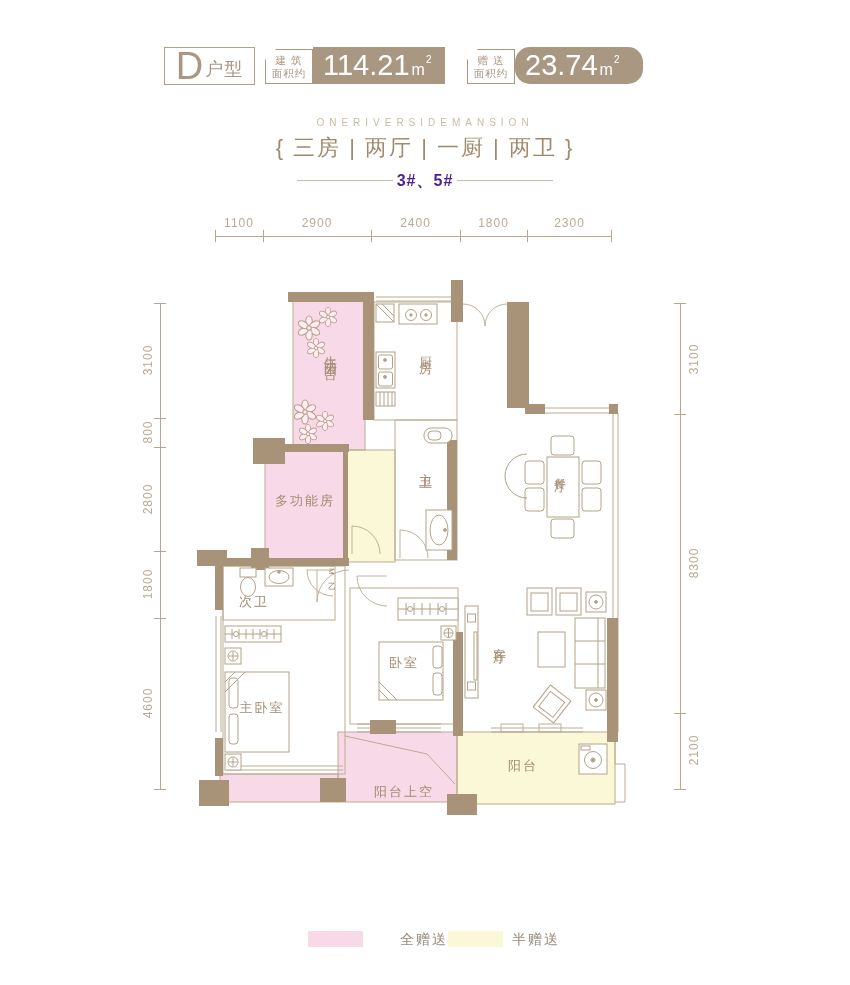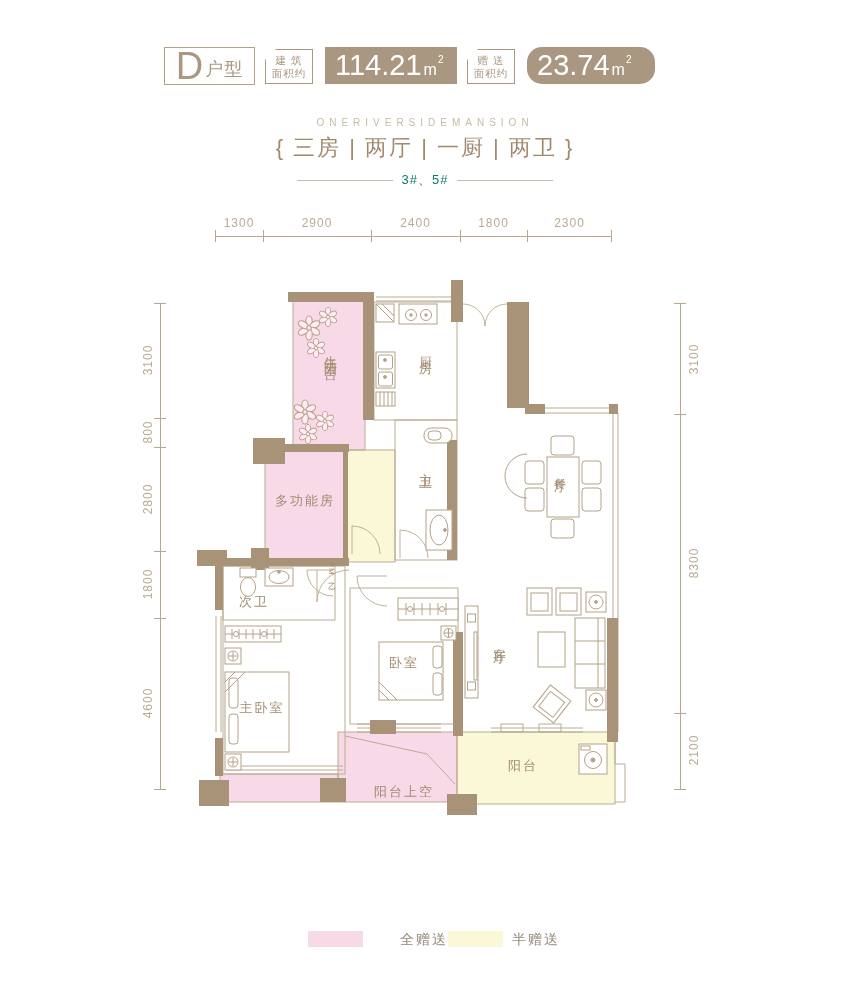--- a/index.html
+++ b/index.html
@@ -5,38 +5,38 @@
   html,body{margin:0;padding:0;background:#ffffff;}
   .page{position:relative;width:850px;height:985px;background:#ffffff;overflow:hidden;
         font-family:"Liberation Sans","DejaVu Sans",sans-serif;}
 
   
   .unit-box{position:absolute;left:164px;top:47px;width:89px;height:36px;
     border:1px solid #b2a28b;display:flex;align-items:center;justify-content:center;gap:2px;}
   .unit-letter{font-size:38px;line-height:34px;color:#a99782;font-weight:400;}
   .unit-suffix{font-size:18px;color:#a99782;letter-spacing:1px;padding-top:6px;}
 
-  .badge{position:absolute;top:47px;height:37px;display:flex;gap:12px;}
+  .badge{position:absolute;top:47px;height:37px;display:flex;}
   .badge-label{width:46px;height:33px;margin-top:2px;border:1px solid #a99782;background:#ffffff;
     clip-path:polygon(11px 0,100% 0,100% 100%,0 100%,0 11px);
     display:flex;flex-direction:column;align-items:center;justify-content:center;
     font-size:10.5px;line-height:12.5px;color:#a99782;letter-spacing:1px;}
   .badge-value{height:37px;background:#a99782;color:#ffffff;display:flex;align-items:center;
     justify-content:flex-start;padding:0 10px;}
   .badge-value .num{font-size:29px;letter-spacing:0;}
   .badge-value .unit{font-size:16px;margin-left:2px;padding-top:8px;}
   .badge-value sup{font-size:10px;margin-left:1px;transform:translateY(-6px);}
 
   
   .eng{position:absolute;left:0;right:0;top:117px;text-align:center;
     font-size:10px;letter-spacing:5px;color:#c8bba7;}
   .spec{position:absolute;left:0;right:0;top:133px;text-align:center;
     font-size:22px;letter-spacing:2px;color:#a1896d;}
   .bld{position:absolute;left:0;right:0;top:171px;text-align:center;
-    font-size:13px;font-weight:400;color:#0f766e;letter-spacing:1px;}
+    font-size:16px;font-weight:700;color:#4c1d95;letter-spacing:1px;}
   .bline{position:absolute;top:180px;height:1px;background:#c9bdaa;width:96px;}
 
   
   .dim{position:absolute;}
   .dline{position:absolute;background:#b6a78e;}
   .tickv{position:absolute;width:1px;height:12px;background:#b6a78e;}
   .tickh{position:absolute;height:1px;width:12px;background:#b6a78e;}
   .dlab{position:absolute;text-align:center;font-size:12px;color:#b9ab93;letter-spacing:1px;}
   .dlab.rot{transform:rotate(-90deg);width:56px;height:14px;line-height:14px;}
 
@@ -90,21 +90,21 @@
   <div class="bline" style="left:457px;"></div>
 
   <div class="dim" style="left:215px;top:216px;width:397px;height:26px;">
     <div class="dline" style="left:0;width:397px;top:20px;height:1px;"></div>
     <i class="tickv" style="left:0;top:14px;"></i>
       <i class="tickv" style="left:48px;top:14px;"></i>
     <i class="tickv" style="left:156px;top:14px;"></i>
       <i class="tickv" style="left:245px;top:14px;"></i>
     <i class="tickv" style="left:312px;top:14px;"></i>
       <i class="tickv" style="left:396px;top:14px;"></i>
-    <span class="dlab" style="left:0;width:48px;top:0;">1300</span>
+    <span class="dlab" style="left:0;width:48px;top:0;">1100</span>
     <span class="dlab" style="left:48px;width:108px;top:0;">2900</span>
     <span class="dlab" style="left:156px;width:89px;top:0;">2400</span>
     <span class="dlab" style="left:245px;width:67px;top:0;">1800</span>
     <span class="dlab" style="left:312px;width:85px;top:0;">2300</span>
   </div>
 
   <div class="dim" style="left:143px;top:303px;width:30px;height:487px;">
     <div class="dline" style="left:17px;top:0;width:1px;height:487px;"></div>
     <i class="tickh" style="left:11px;top:0;"></i>
       <i class="tickh" style="left:11px;top:115px;"></i>

